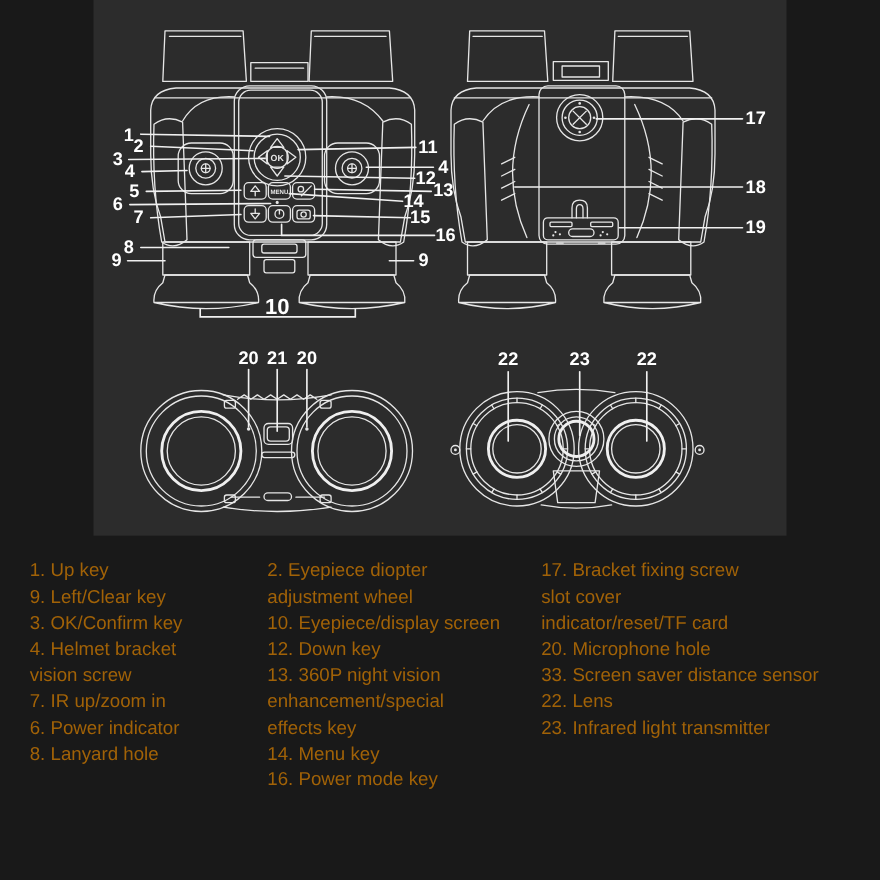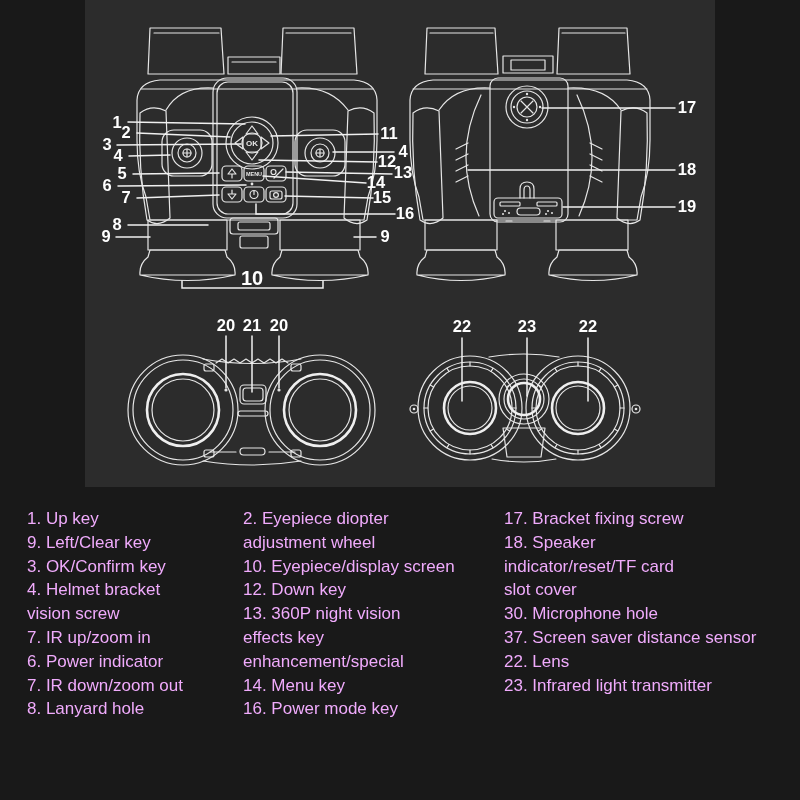--- a/index.html
+++ b/index.html
@@ -11,21 +11,21 @@
   .panel{position:absolute;left:85px;top:0;width:630px;height:487px;background:#2c2c2c}
   svg.overlay{position:absolute;left:0;top:0}
   .stroke{fill:none;stroke:#e6e6e6;stroke-width:1.2;stroke-linecap:round;stroke-linejoin:round}
   .stroke-bold{fill:none;stroke:#efefef;stroke-width:2.6;stroke-linecap:round}
   .fillw{fill:#e6e6e6;stroke:none}
   .leader{fill:none;stroke:#f0f0f0;stroke-width:1.5;stroke-linecap:round}
   .callout{font-family:"Liberation Sans",sans-serif;font-size:16.5px;font-weight:bold;fill:#ffffff;text-anchor:middle}
   .callout-big{font-size:20px}
   .tinytext{font-family:"Liberation Sans",sans-serif;font-size:5.5px;font-weight:bold;fill:#e6e6e6;text-anchor:middle}
   .oktext{font-family:"Liberation Sans",sans-serif;font-size:8px;font-weight:bold;fill:#e6e6e6;text-anchor:middle}
-  .legend-col{position:absolute;top:507px;color:#f0abfc;font-size:17px;line-height:23.8px;white-space:nowrap}
+  .legend-col{position:absolute;top:507px;color:#a16207;font-size:17px;line-height:23.8px;white-space:nowrap}
   .legend-col div{height:23.8px}
 </style>
 </head>
 <body>
 
 <div class="panel"></div>
 
 <svg class="overlay" width="800" height="495" viewBox="0 0 800 495">
   <defs>
     <pattern id="xhatch" width="7" height="7" patternUnits="userSpaceOnUse" patternTransform="rotate(45)">
@@ -295,36 +295,34 @@
 </svg>
 
 <div class="legend-col" style="left:27px">
   <div>1. Up key</div>
   <div>9. Left/Clear key</div>
   <div>3. OK/Confirm key</div>
   <div>4. Helmet bracket</div>
   <div>vision screw</div>
   <div>7. IR up/zoom in</div>
   <div>6. Power indicator</div>
-  <div>7. IR down/zoom out</div>
   <div>8. Lanyard hole</div>
 </div>
 <div class="legend-col" style="left:243px">
   <div>2. Eyepiece diopter</div>
   <div>adjustment wheel</div>
   <div>10. Eyepiece/display screen</div>
   <div>12. Down key</div>
   <div>13. 360P night vision</div>
+  <div>enhancement/special</div>
   <div>effects key</div>
-  <div>enhancement/special</div>
   <div>14. Menu key</div>
   <div>16. Power mode key</div>
 </div>
-<div class="legend-col" style="left:504px">
+<div class="legend-col" style="left:492px">
   <div>17. Bracket fixing screw</div>
-  <div>18. Speaker</div>
+  <div>slot cover</div>
   <div>indicator/reset/TF card</div>
-  <div>slot cover</div>
-  <div>30. Microphone hole</div>
-  <div>37. Screen saver distance sensor</div>
+  <div>20. Microphone hole</div>
+  <div>33. Screen saver distance sensor</div>
   <div>22. Lens</div>
   <div>23. Infrared light transmitter</div>
 </div>
 
 </body></html>

